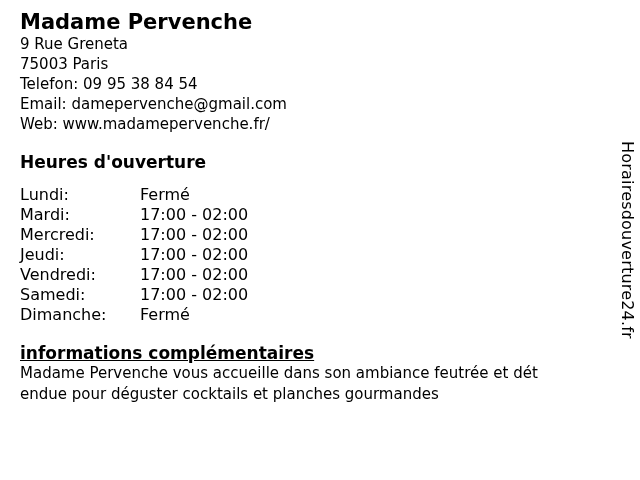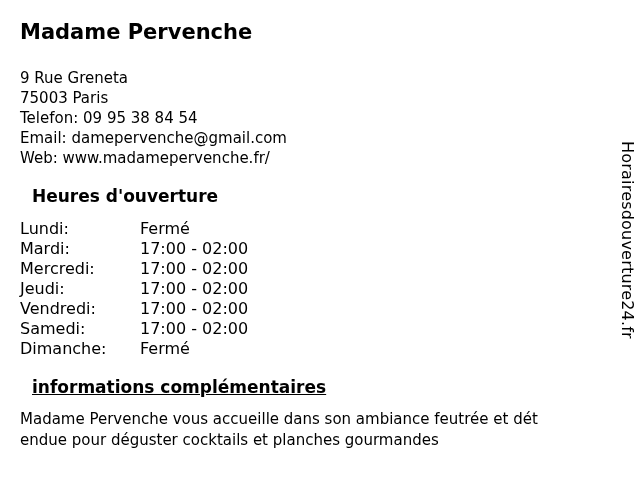--- a/index.html
+++ b/index.html
@@ -15,32 +15,32 @@
     color: #000000;
     font-family: "DejaVu Sans", "Liberation Sans", sans-serif;
     overflow: hidden;
   }
   .content {
     position: absolute;
     left: 20px;
     top: 0;
   }
   .biz-title {
-    margin: 20px 0 0 0;
+    margin: 10px 0 0 0;
     font-size: 21px;
     line-height: 24px;
     font-weight: bold;
   }
   .contact-block {
-    margin-top: 24px;
+    margin-top: 0;
     font-size: 15px;
     line-height: 20px;
   }
   .section-heading {
-    margin: 12px;
+    margin: 0;
     font-size: 17px;
     line-height: 20px;
     font-weight: bold;
   }
   .hours-heading { margin-top: 18px; }
   .hours-table {
     margin-top: 13px;
     font-size: 16px;
     line-height: 20px;
   }

